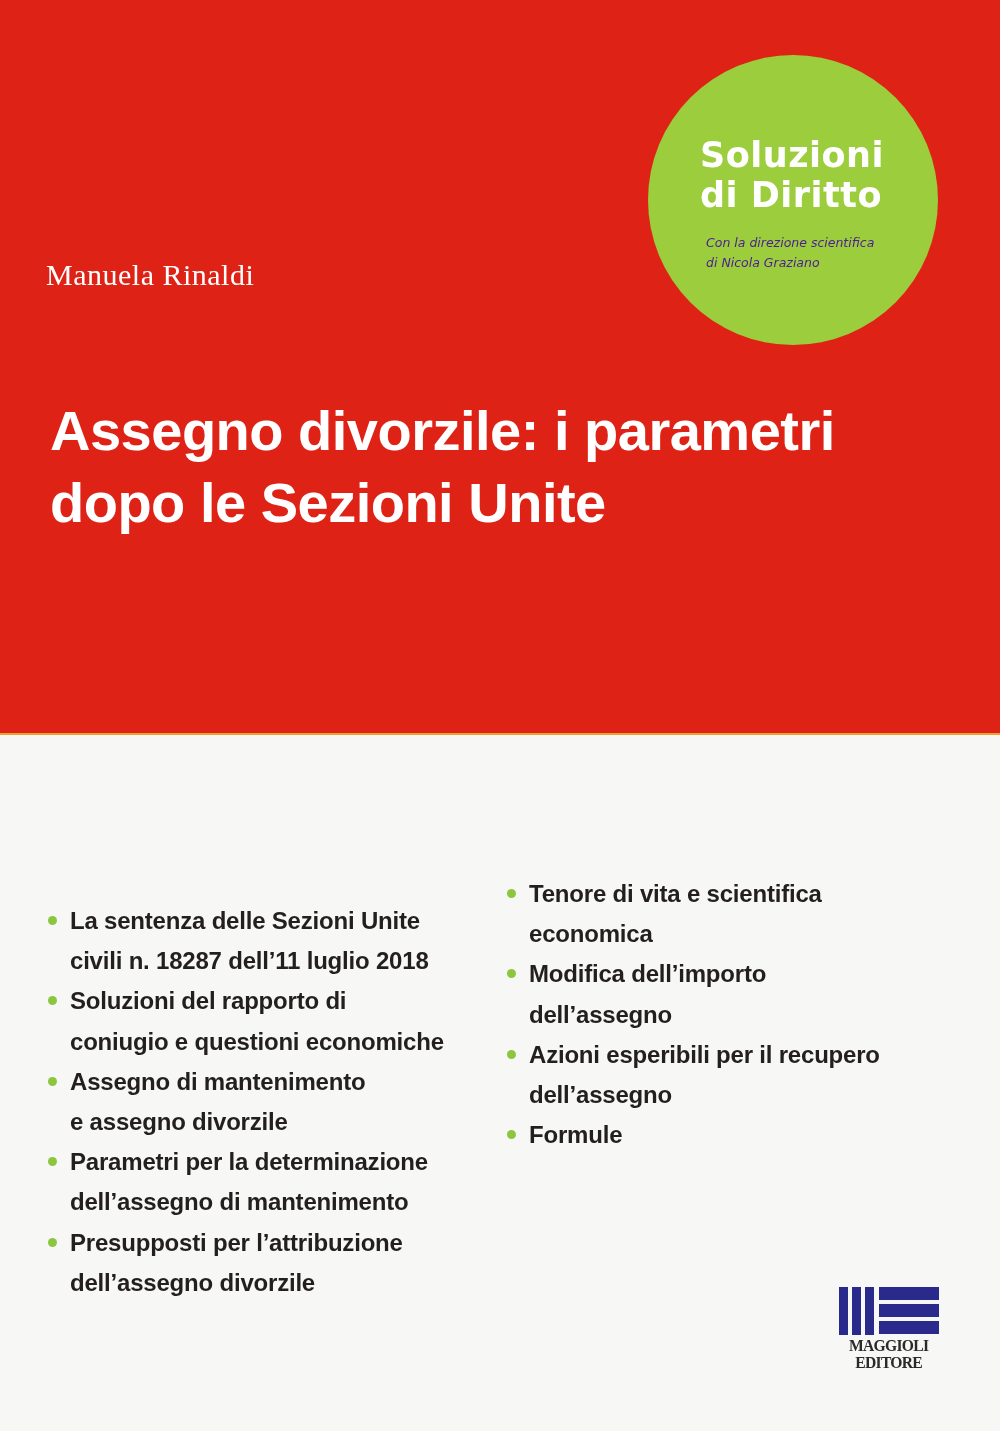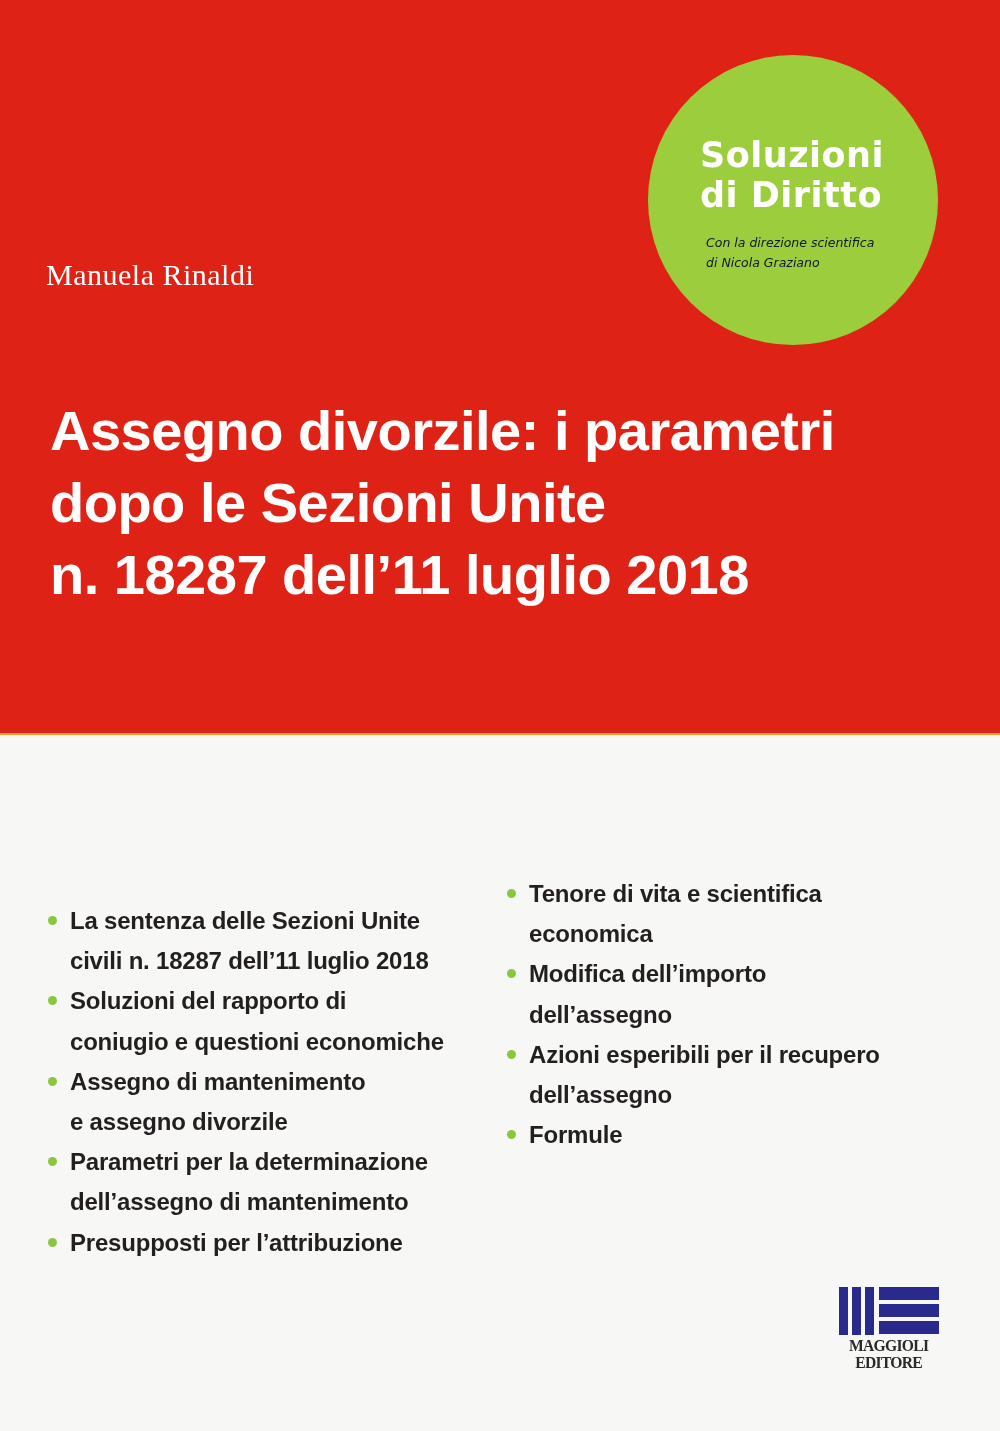--- a/index.html
+++ b/index.html
@@ -1,20 +1,20 @@
 <!DOCTYPE html>
 <html><head>
 <meta charset="utf-8">
 <style>
   html, body { margin:0; padding:0; }
   body { width:1000px; height:1431px; position:relative; overflow:hidden; background:#f7f7f6; font-family:"DejaVu Sans", sans-serif; }
   .red { position:absolute; left:0; top:0; width:1000px; height:733px; background:#de2316; border-bottom:2px solid #f0a030; }
   .badge { position:absolute; left:648px; top:55px; width:290px; height:290px; border-radius:50%; background:#9ccd3c; }
   .badge-title { position:absolute; left:52px; top:80px; color:#fff; font-family:"DejaVu Sans", sans-serif; font-weight:bold; font-size:35px; line-height:40px; letter-spacing:0.5px; white-space:pre-line; }
-  .badge-sub { position:absolute; left:58px; top:178px; color:#0f172a; font-family:"DejaVu Sans", sans-serif; font-style:italic; font-size:12.5px; line-height:20px; white-space:pre-line; }
+  .badge-sub { position:absolute; left:58px; top:178px; color:#4c1d95; font-family:"DejaVu Sans", sans-serif; font-style:italic; font-size:12.5px; line-height:20px; white-space:pre-line; }
   .author { position:absolute; left:46px; top:258px; color:#fff; font-family:Liberation Serif, serif; font-size:30px; letter-spacing:0.5px; }
   .title { position:absolute; left:50px; top:395px; width:920px; color:#fff; font-family:"Liberation Sans", sans-serif; font-weight:bold; font-size:56px; line-height:72px; letter-spacing:-0.5px; }
   .title div { white-space:nowrap; }
   ul.topics { position:absolute; margin:0; padding:0; list-style:none; }
   ul.left { left:48px; top:874px; width:440px;margin-top:27px; }
   ul.right { left:507px; top:874px; width:420px; }
   ul.topics li { position:relative; padding-left:22px; color:#231f20; font-family:"Liberation Sans", sans-serif; font-weight:bold; font-size:24px; line-height:40.2px; letter-spacing:-0.2px; }
   ul.topics li .dot { position:absolute; left:0; top:15px; width:9px; height:9px; border-radius:50%; background:#8cc63f; }
   .logo { position:absolute; left:839px; top:1287px; width:100px; }
   .logo-mark { display:flex; height:48px; gap:0; }
@@ -34,21 +34,20 @@
 di Diritto</div>
   <div class="badge-sub">Con la direzione scientifica
 di Nicola Graziano</div>
 </div>
 
 <div class="author">Manuela Rinaldi</div>
 
 <div class="title">
   <div>Assegno divorzile: i parametri</div>
   <div>dopo le Sezioni Unite</div>
-  <div>n. 18287 dell’11 luglio 2018</div>
 </div>
 
 <ul class="topics left">
   <li>
       <span class="dot"></span>
       <div>La sentenza delle Sezioni Unite</div>
       <div>civili n. 18287 dell’11 luglio 2018</div>
     </li>
   <li>
       <span class="dot"></span>
@@ -61,20 +60,21 @@
       <div>e assegno divorzile</div>
     </li>
   <li>
       <span class="dot"></span>
       <div>Parametri per la determinazione</div>
       <div>dell’assegno di mantenimento</div>
     </li>
   <li>
       <span class="dot"></span>
       <div>Presupposti per l’attribuzione</div>
+      <div>dell’assegno divorzile</div>
     </li>
 </ul>
 
 <ul class="topics right">
   <li>
       <span class="dot"></span>
       <div>Tenore di vita e scientifica</div>
       <div>economica</div>
     </li>
   <li>

